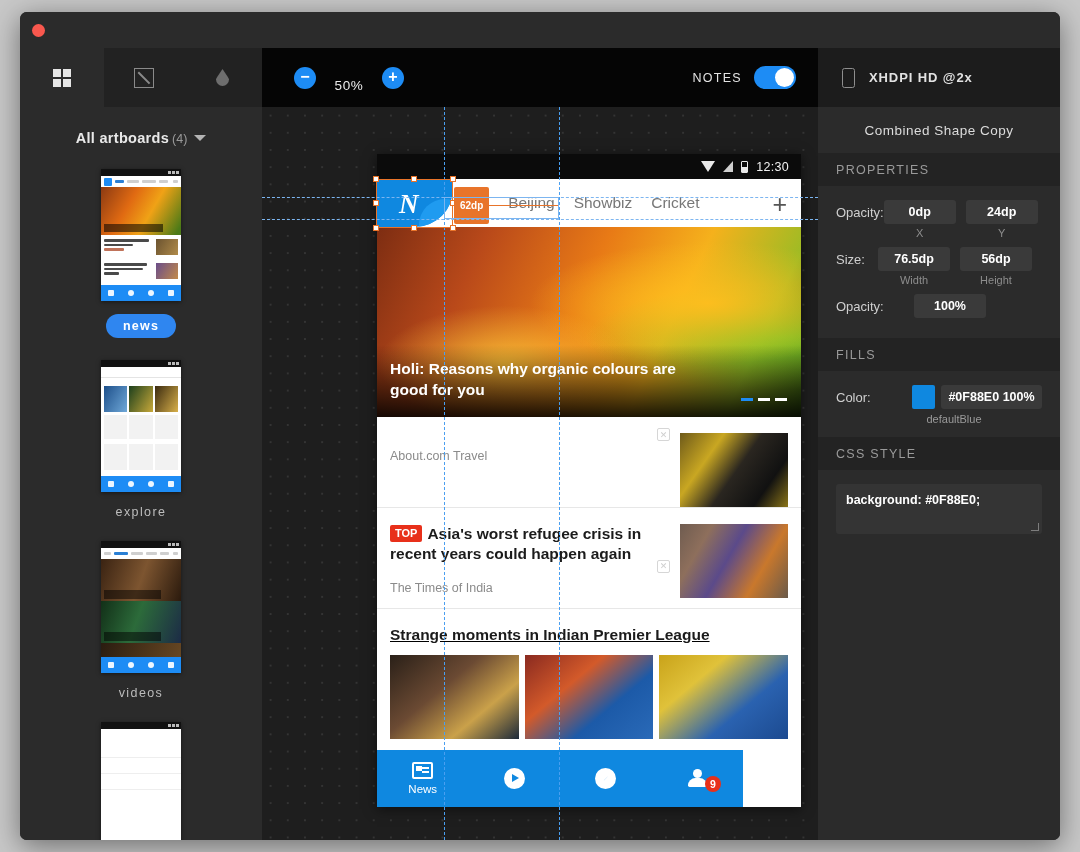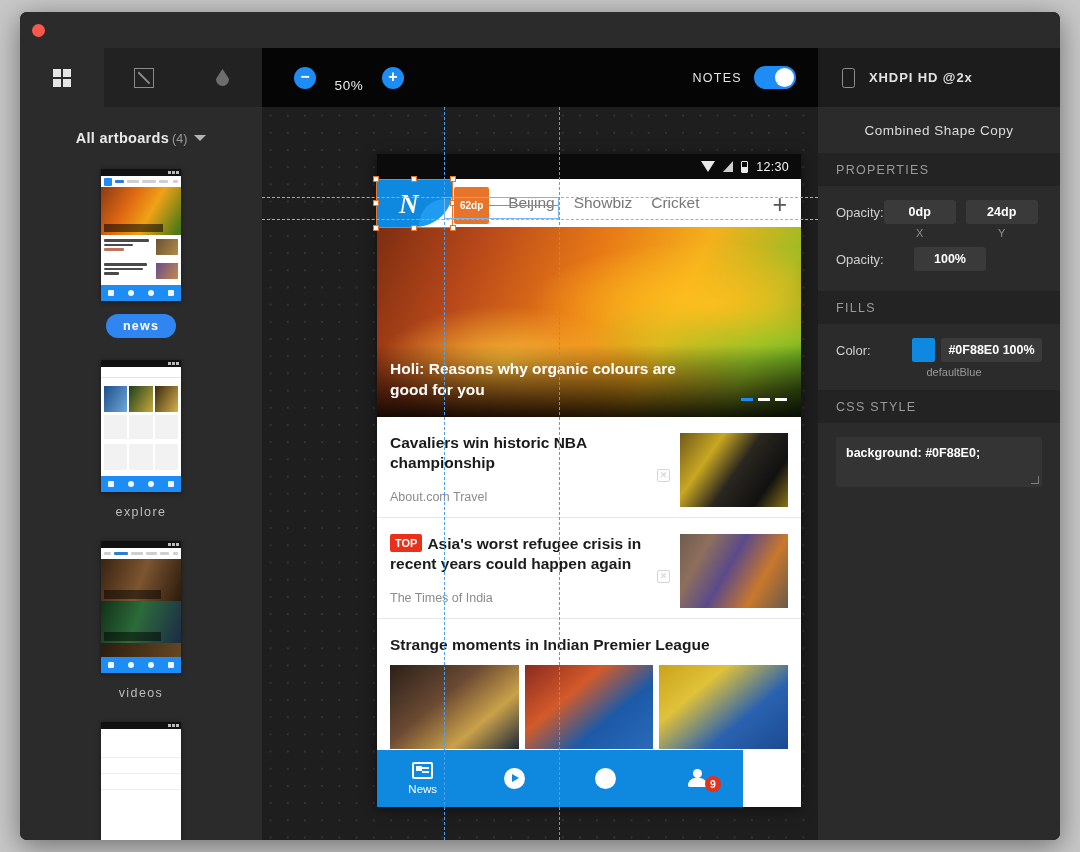--- a/index.html
+++ b/index.html
@@ -477,21 +477,20 @@
         <div class="title">Holi: Reasons why organic colours are good for you</div>
         <div class="dots">
           <i class="on"></i>
             <i></i>
             <i></i>
         </div>
       </div>
 
       <div class="art-row">
         <div class="col">
-          <div class="art-head">Cavaliers win historic NBA championship</div>
           <div class="srcline">
             <div class="art-src">About.com Travel</div>
             <div class="close-x">✕</div>
           </div>
         </div>
         <div class="art-thumb" style="background:linear-gradient(125deg,#6e5a1a 0%,#c9a722 28%,#2a2620 52%,#111 78%,#8a7418 100%)"></div>
       </div>
 
       <div class="art-row">
         <div class="col">
@@ -499,21 +498,21 @@
             <span class="badge-top">TOP</span><span>Asia's worst refugee crisis in recent years could happen again</span>
           </div>
           <div class="srcline">
             <div class="art-src">The Times of India</div>
             <div class="close-x">✕</div>
           </div>
         </div>
         <div class="art-thumb" style="background:linear-gradient(120deg,#6f5c50 0%,#8e6f5c 22%,#5b4a8a 45%,#c9782c 72%,#6a5a4a 100%)"></div>
       </div>
 
-      <div style="padding:16px 13px 0 13px;">
+      <div style="padding:16px 13px 0 13px;text-decoration:underline;">
         <div class="art-head">Strange moments in Indian Premier League</div>
       </div>
       <div class="strip">
         <div style="background:linear-gradient(140deg,#2a2018 0%,#6b4a33 40%,#caa14a 70%,#1d2a3a 100%)"></div>
         <div style="background:linear-gradient(140deg,#8a2a20 0%,#d35a2a 35%,#1c5aa8 65%,#2a6ab8 100%)"></div>
         <div style="background:linear-gradient(140deg,#c9a31a 0%,#e0c23a 30%,#2a62b0 65%,#1c4a90 100%)"></div>
       </div>
 
       <div id="ph-nav">
         <div class="item">
@@ -565,20 +564,31 @@
         <div class="field-wrap">
           <div class="field">0dp</div>
           <div class="field-sub">X</div>
         </div>
         <div class="field-wrap">
           <div class="field">24dp</div>
           <div class="field-sub">Y</div>
         </div>
       </div>
 
+      <div class="prop-row">
+        <div class="prop-label">Size:</div>
+        <div class="field-wrap">
+          <div class="field">76.5dp</div>
+          <div class="field-sub">Width</div>
+        </div>
+        <div class="field-wrap">
+          <div class="field">56dp</div>
+          <div class="field-sub">Height</div>
+        </div>
+      </div>
 
       <div class="prop-row">
         <div class="prop-label">Opacity:</div>
         <div class="field-wrap">
           <div class="field">100%</div>
         </div>
       </div>
     </div>
 
     <div class="rp-section">FILLS</div>

